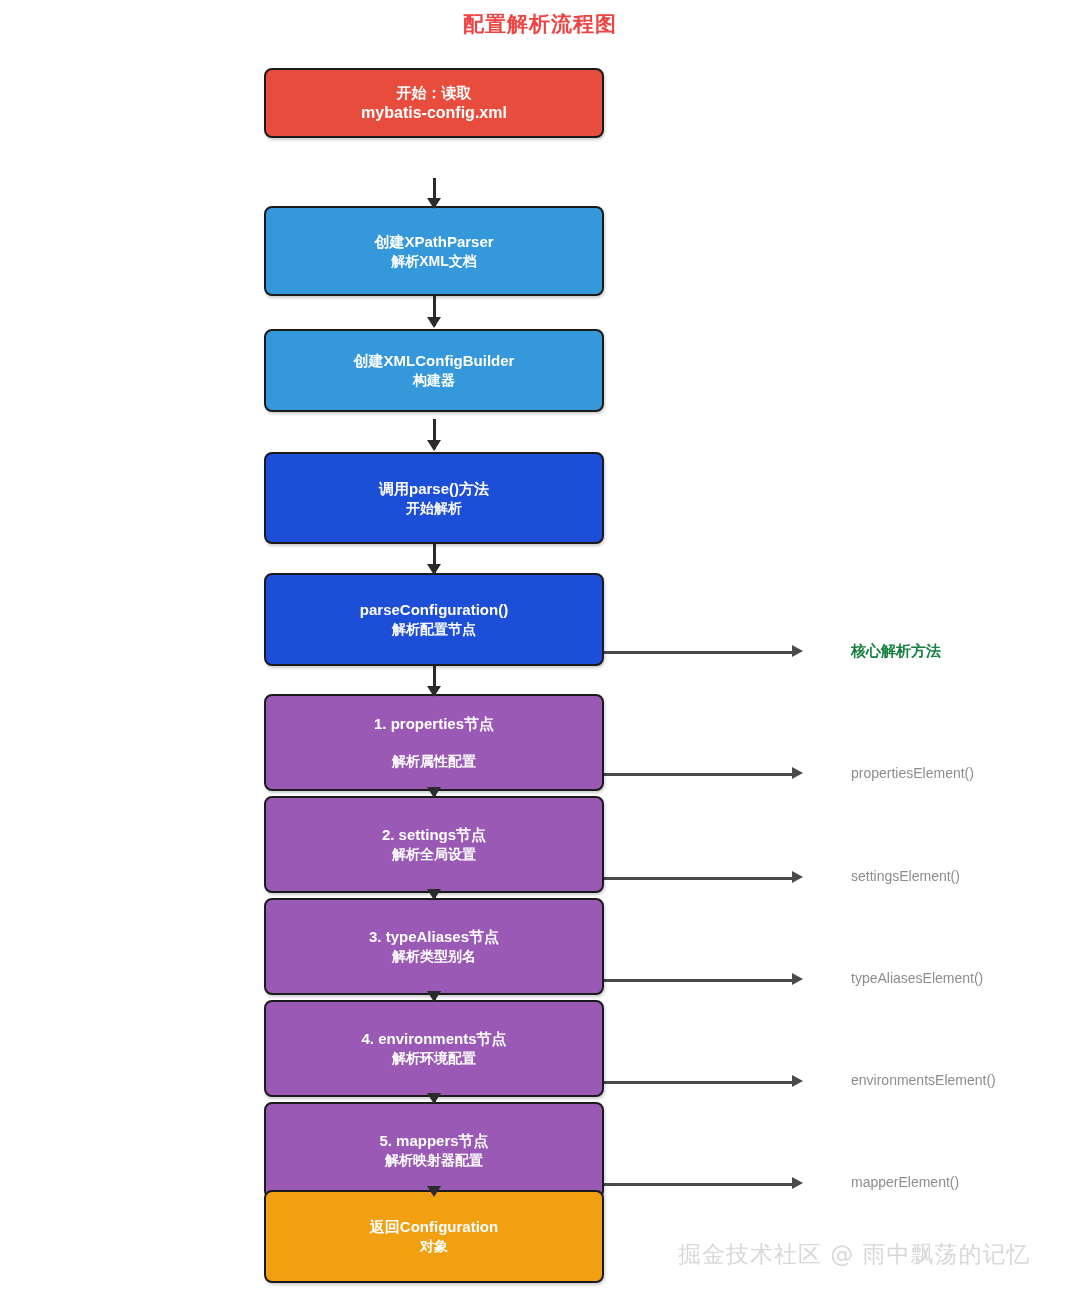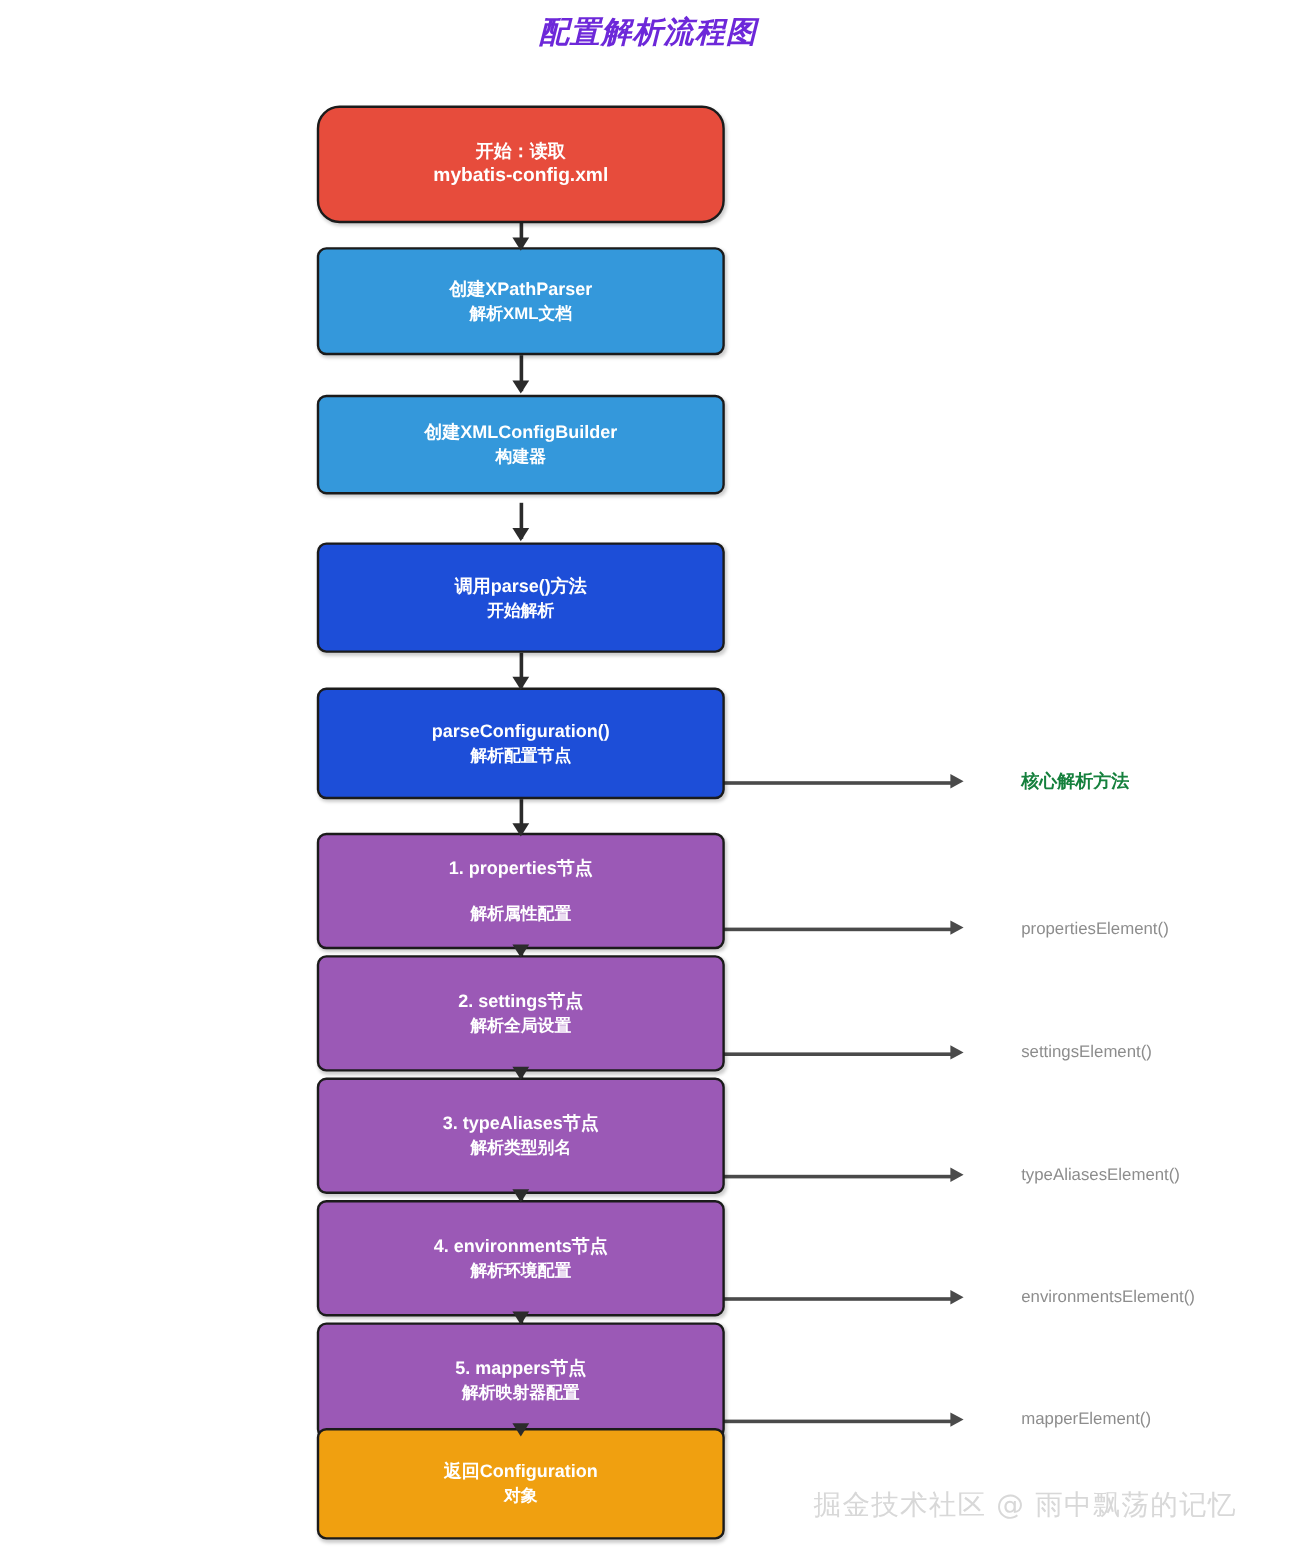--- a/index.html
+++ b/index.html
@@ -15,25 +15,24 @@
     font-family: "Liberation Sans", "DejaVu Sans", sans-serif;
     overflow: hidden;
   }
 
   .chart-title {
     position: absolute;
     left: 0;
     top: 10px;
     width: 1080px;
     text-align: center;
-    font-size: 25px;
+    font-size: 21px;
     font-weight: bold;
-    color: #6d28d9;
+    color: #ef4444;
     letter-spacing: 1px;
-    font-style: italic;
   }
 
   .node {
     position: absolute;
     box-sizing: border-box;
     border: 2.5px solid #1b1b1b;
     border-radius: 8px;
     color: #ffffff;
     display: flex;
     flex-direction: column;
@@ -158,21 +157,21 @@
 
 <div class="hconn" style="left:600px; top:979px; width:195px;"></div>
 <div class="hhead" style="left:792px; top:973px;"></div>
 
 <div class="hconn" style="left:600px; top:1081px; width:195px;"></div>
 <div class="hhead" style="left:792px; top:1075px;"></div>
 
 <div class="hconn" style="left:600px; top:1183px; width:195px;"></div>
 <div class="hhead" style="left:792px; top:1177px;"></div>
 
-<div class="node start" style="left:264px; top:88px; width:340px; height:98px;border-radius:19px;">
+<div class="node start" style="left:264px; top:68px; width:340px; height:70px;">
   <span class="l1">开始：读取</span>
   <span class="l2">mybatis-config.xml</span>
 </div>
 
 <div class="node blue" style="left:264px; top:206px; width:340px; height:90px;">
   <span class="l1">创建XPathParser</span>
   <span class="l2">解析XML文档</span>
 </div>
 
 <div class="node blue" style="left:264px; top:329px; width:340px; height:83px;">

